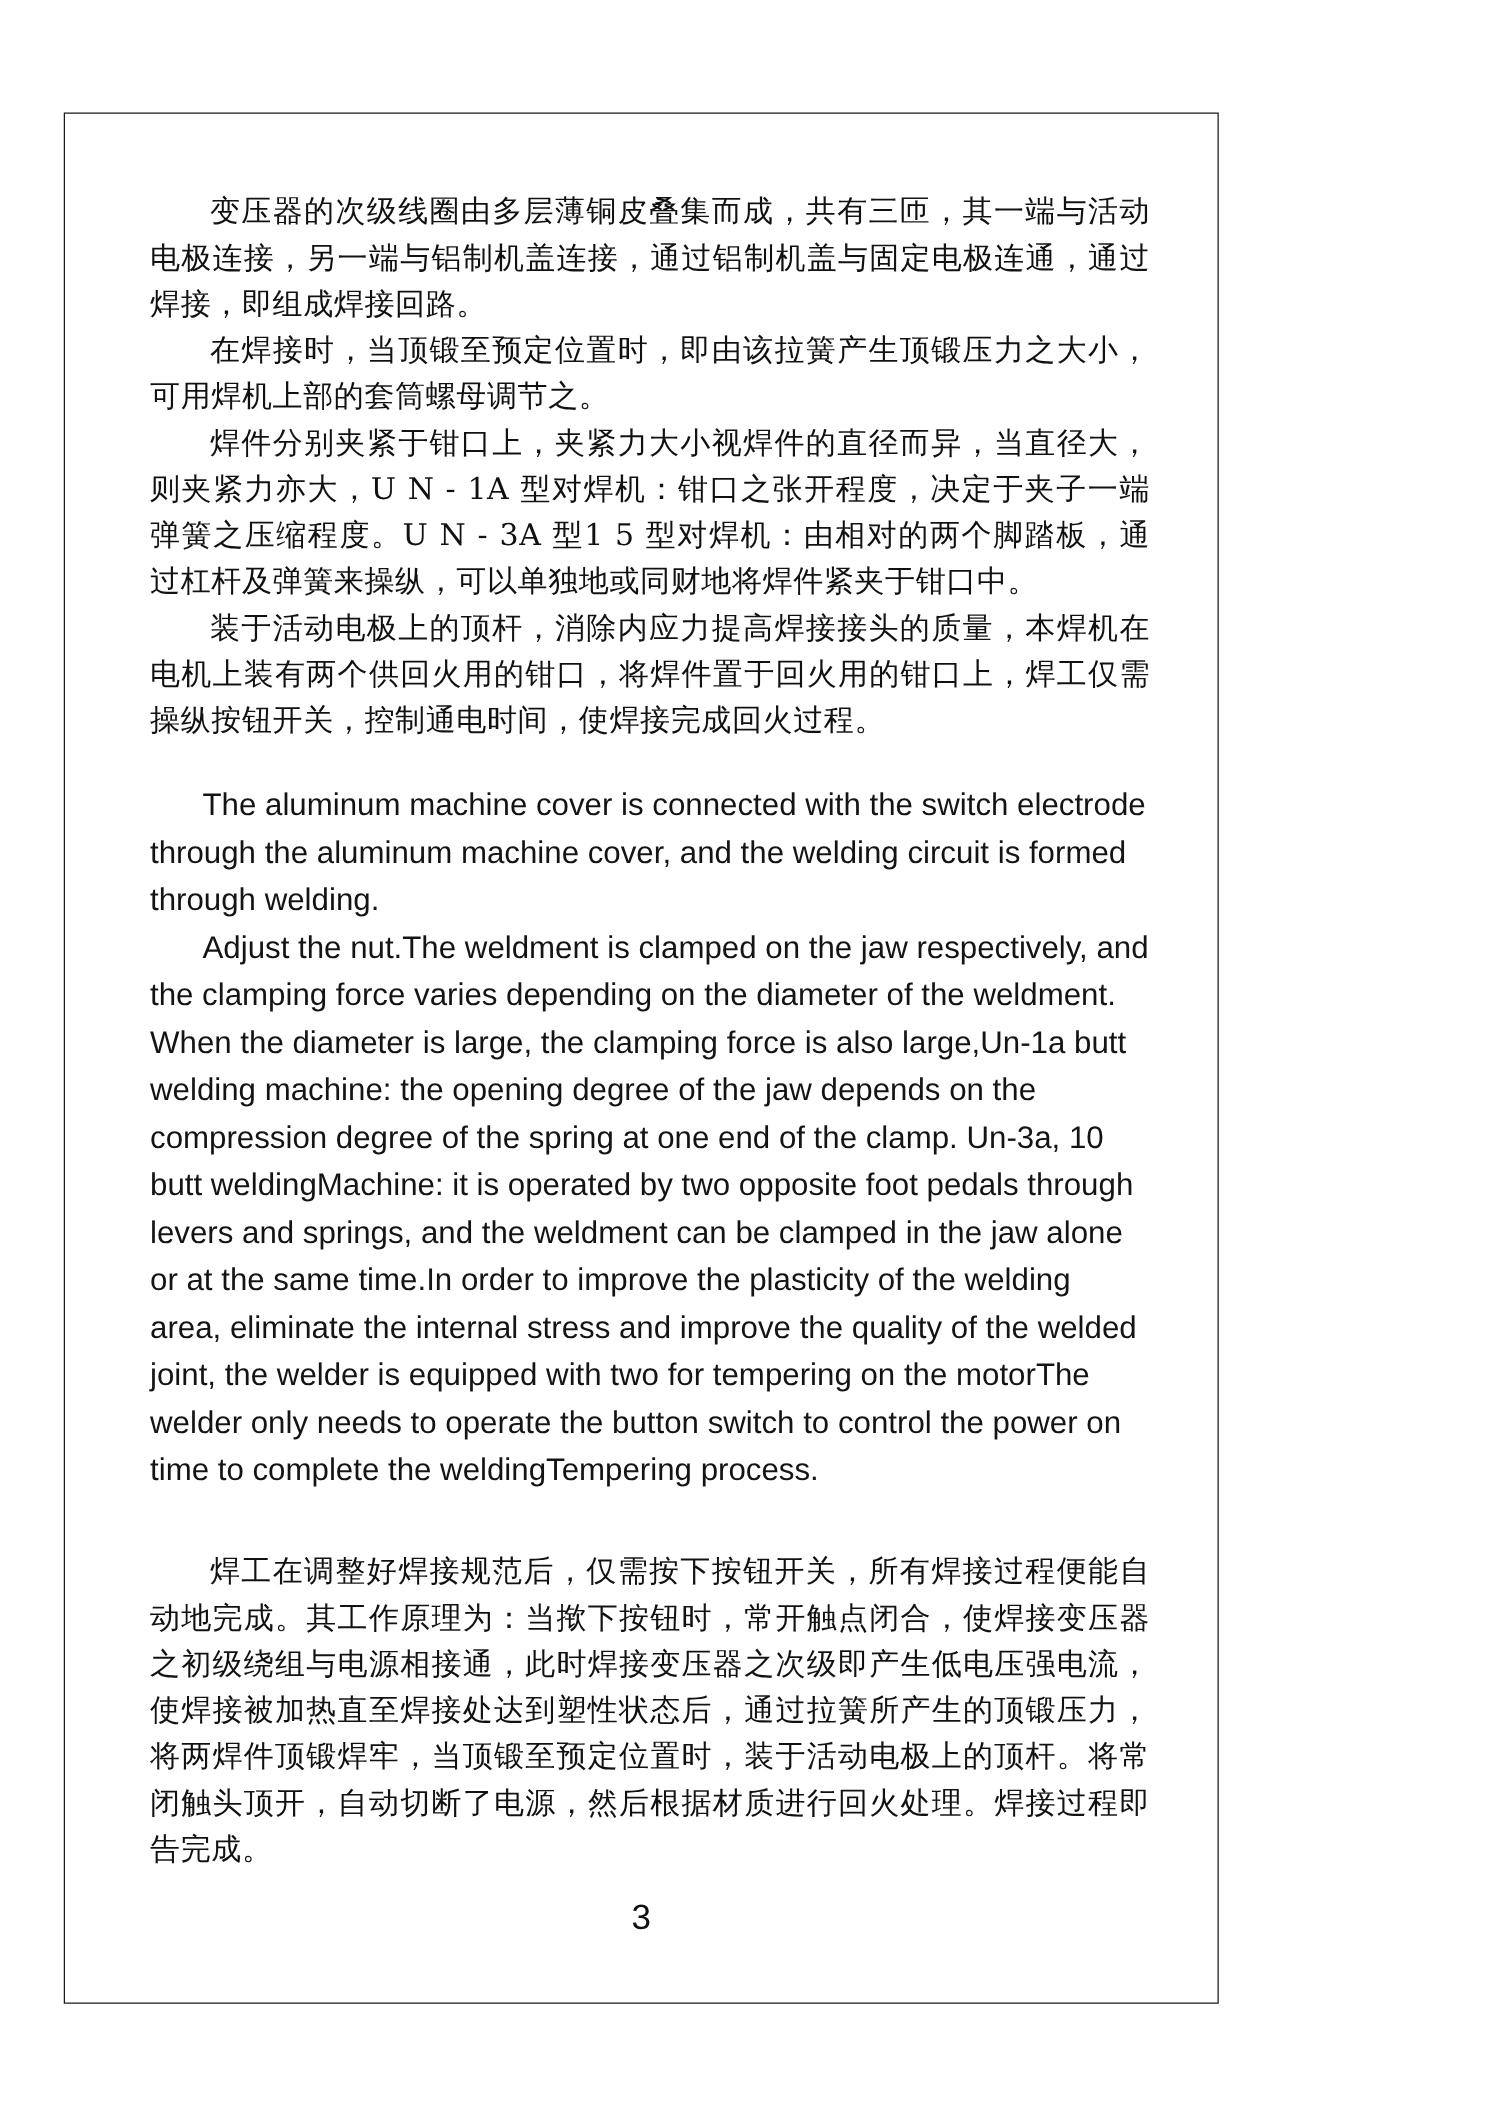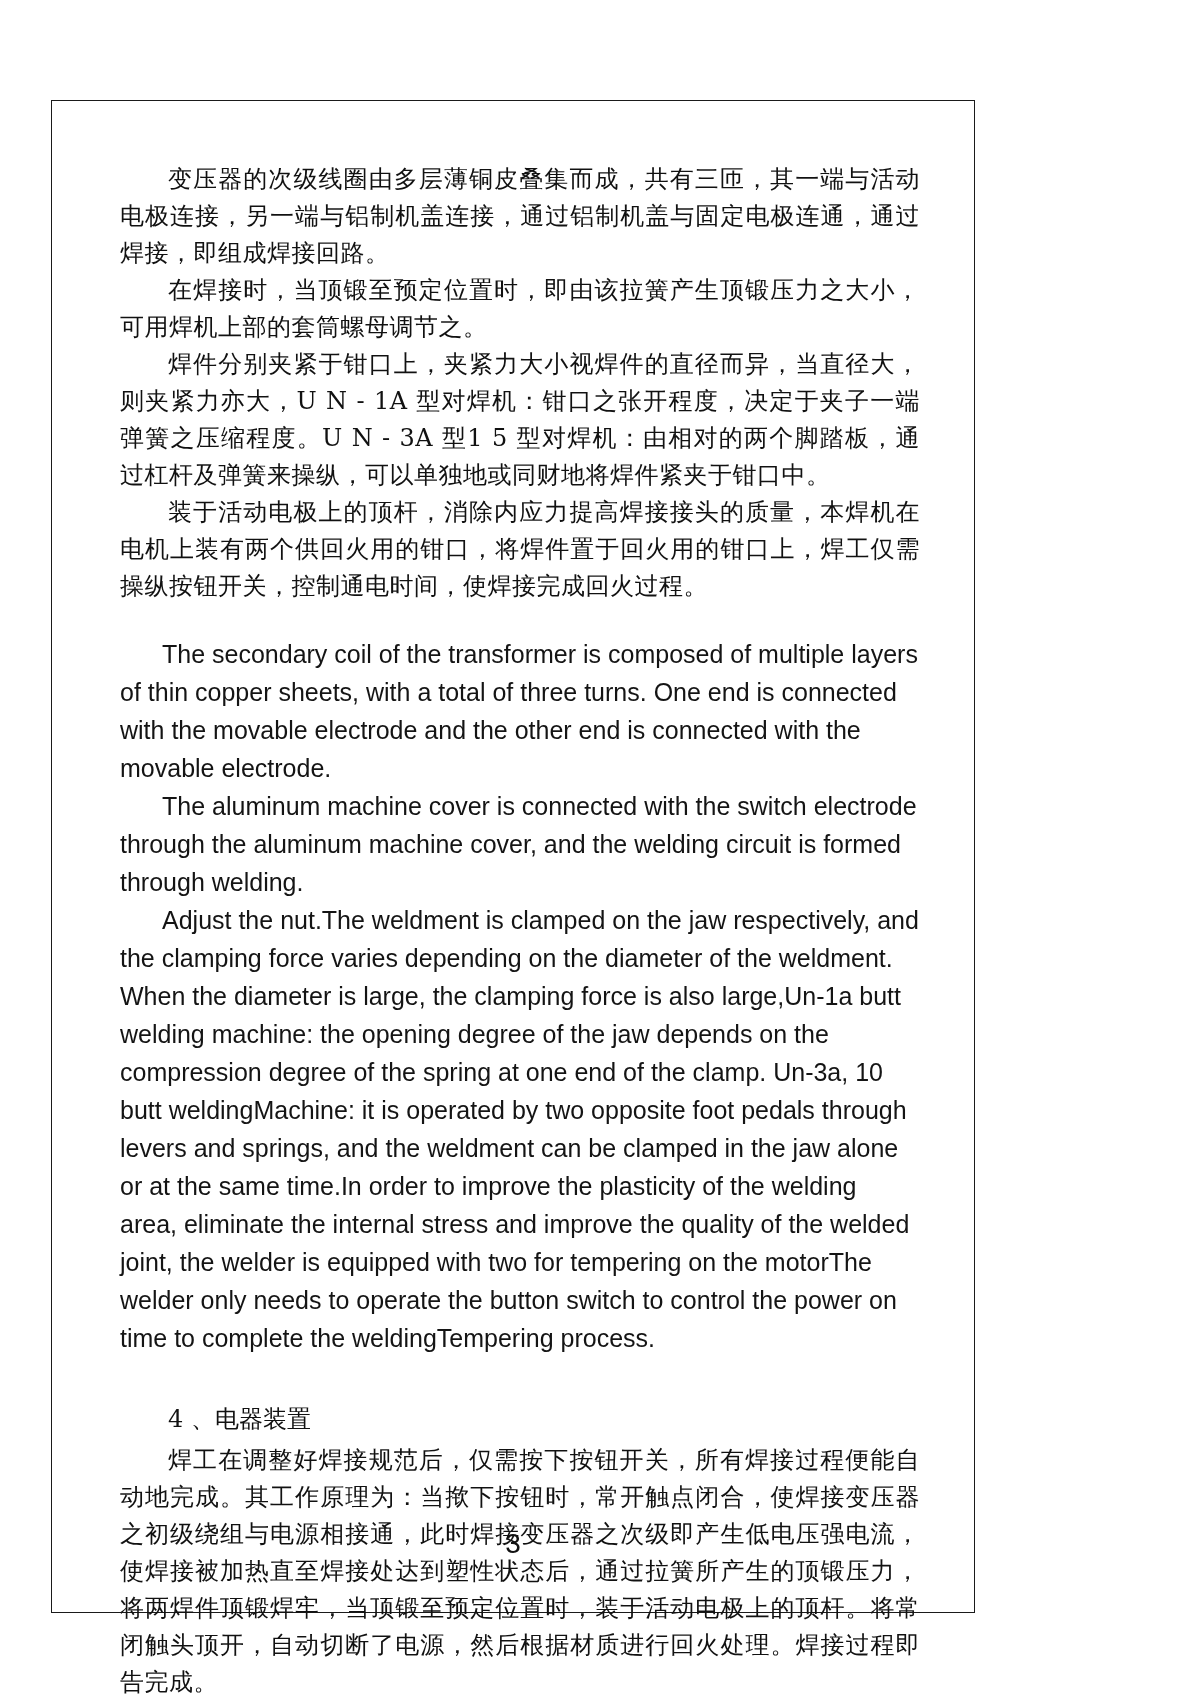--- a/index.html
+++ b/index.html
@@ -10,21 +10,21 @@
   body {
     width: 1200px;
     height: 1697px;
     position: relative;
     font-family: "DejaVu Serif", serif;
     color: #111111;
   }
   .page-frame {
     position: absolute;
     left: 51px;
-    top: 100px;
+    top: 90px;
     width: 924px;
     height: 1513px;
     border: 1px solid #1a1a1a;
     box-sizing: border-box;
     background: #ffffff;
     padding-left: 32px;
   }
   .content {
     position: absolute;
     left: 68px;
@@ -87,30 +87,28 @@
 
         <p>在焊接时，当顶锻至预定位置时，即由该拉簧产生顶锻压力之大小，可用焊机上部的套筒螺母调节之。</p>
 
         <p>焊件分别夹紧于钳口上，夹紧力大小视焊件的直径而异，当直径大，则夹紧力亦大，U N - 1A 型对焊机：钳口之张开程度，决定于夹子一端弹簧之压缩程度。U N - 3A 型1 5 型对焊机：由相对的两个脚踏板，通过杠杆及弹簧来操纵，可以单独地或同财地将焊件紧夹于钳口中。</p>
 
         <p>装于活动电极上的顶杆，消除内应力提高焊接接头的质量，本焊机在电机上装有两个供回火用的钳口，将焊件置于回火用的钳口上，焊工仅需操纵按钮开关，控制通电时间，使焊接完成回火过程。</p>
       </div>
 
     <div class="en-block">
 
-        <p>The secondary coil of the transformer is composed of multiple layers of thin copper sheets, with a total of three turns. One end is connected with the movable electrode and the other end is connected with the movable electrode.</p>
 
         <p>The aluminum machine cover is connected with the switch electrode through the aluminum machine cover, and the welding circuit is formed through welding.</p>
 
 
         <p>Adjust the nut.The weldment is clamped on the jaw respectively, and the clamping force varies depending on the diameter of the weldment. When the diameter is large, the clamping force is also large,Un-1a butt welding machine: the opening degree of the jaw depends on the compression degree of the spring at one end of the clamp. Un-3a, 10 butt weldingMachine: it is operated by two opposite foot pedals through levers and springs, and the weldment can be clamped in the jaw alone or at the same time.In order to improve the plasticity of the welding area, eliminate the internal stress and improve the quality of the welded joint, the welder is equipped with two for tempering on the motorThe welder only needs to operate the button switch to control the power on time to complete the weldingTempering process.</p>
       </div>
 
     <div class="section-4">
-      <h3 class="section-heading">4 、电器装置</h3>
       <div class="cn-block">
 
           <p>焊工在调整好焊接规范后，仅需按下按钮开关，所有焊接过程便能自动地完成。其工作原理为：当揿下按钮时，常开触点闭合，使焊接变压器之初级绕组与电源相接通，此时焊接变压器之次级即产生低电压强电流，使焊接被加热直至焊接处达到塑性状态后，通过拉簧所产生的顶锻压力，将两焊件顶锻焊牢，当顶锻至预定位置时，装于活动电极上的顶杆。将常闭触头顶开，自动切断了电源，然后根据材质进行回火处理。焊接过程即告完成。</p>
         </div>
     </div>
 
   </div>
 
   <div class="page-number">3</div>
 </div>

